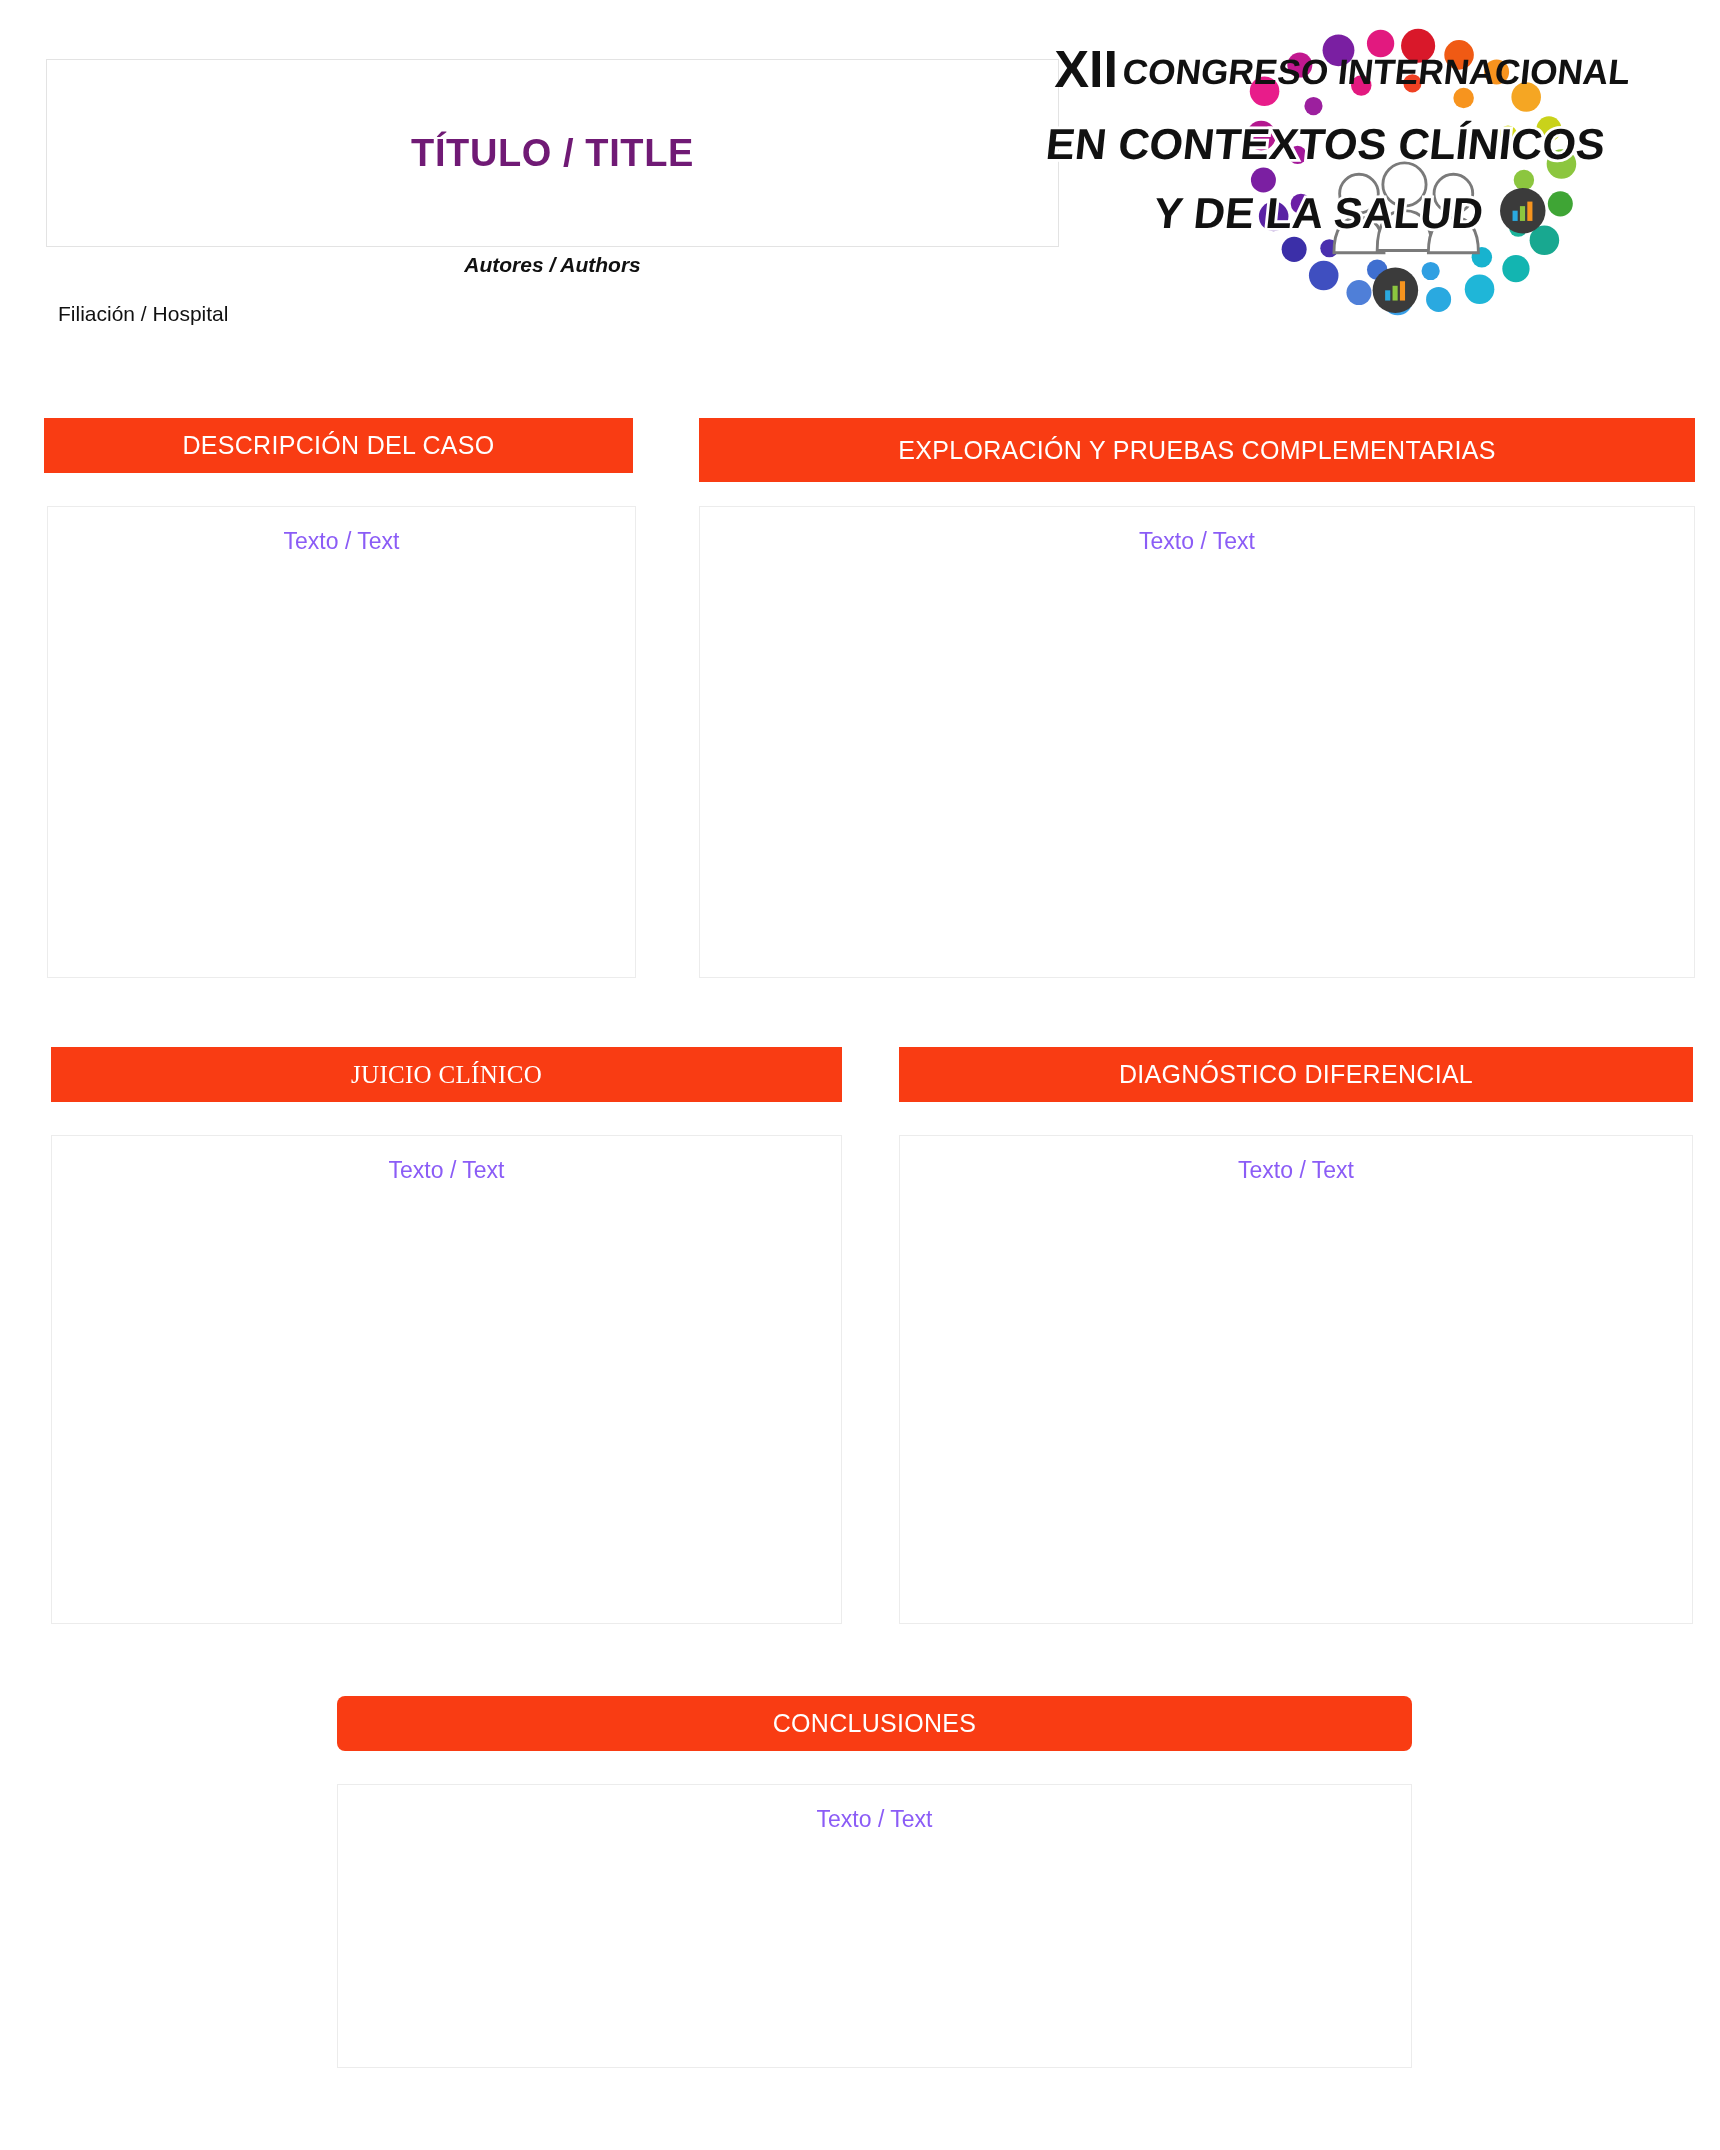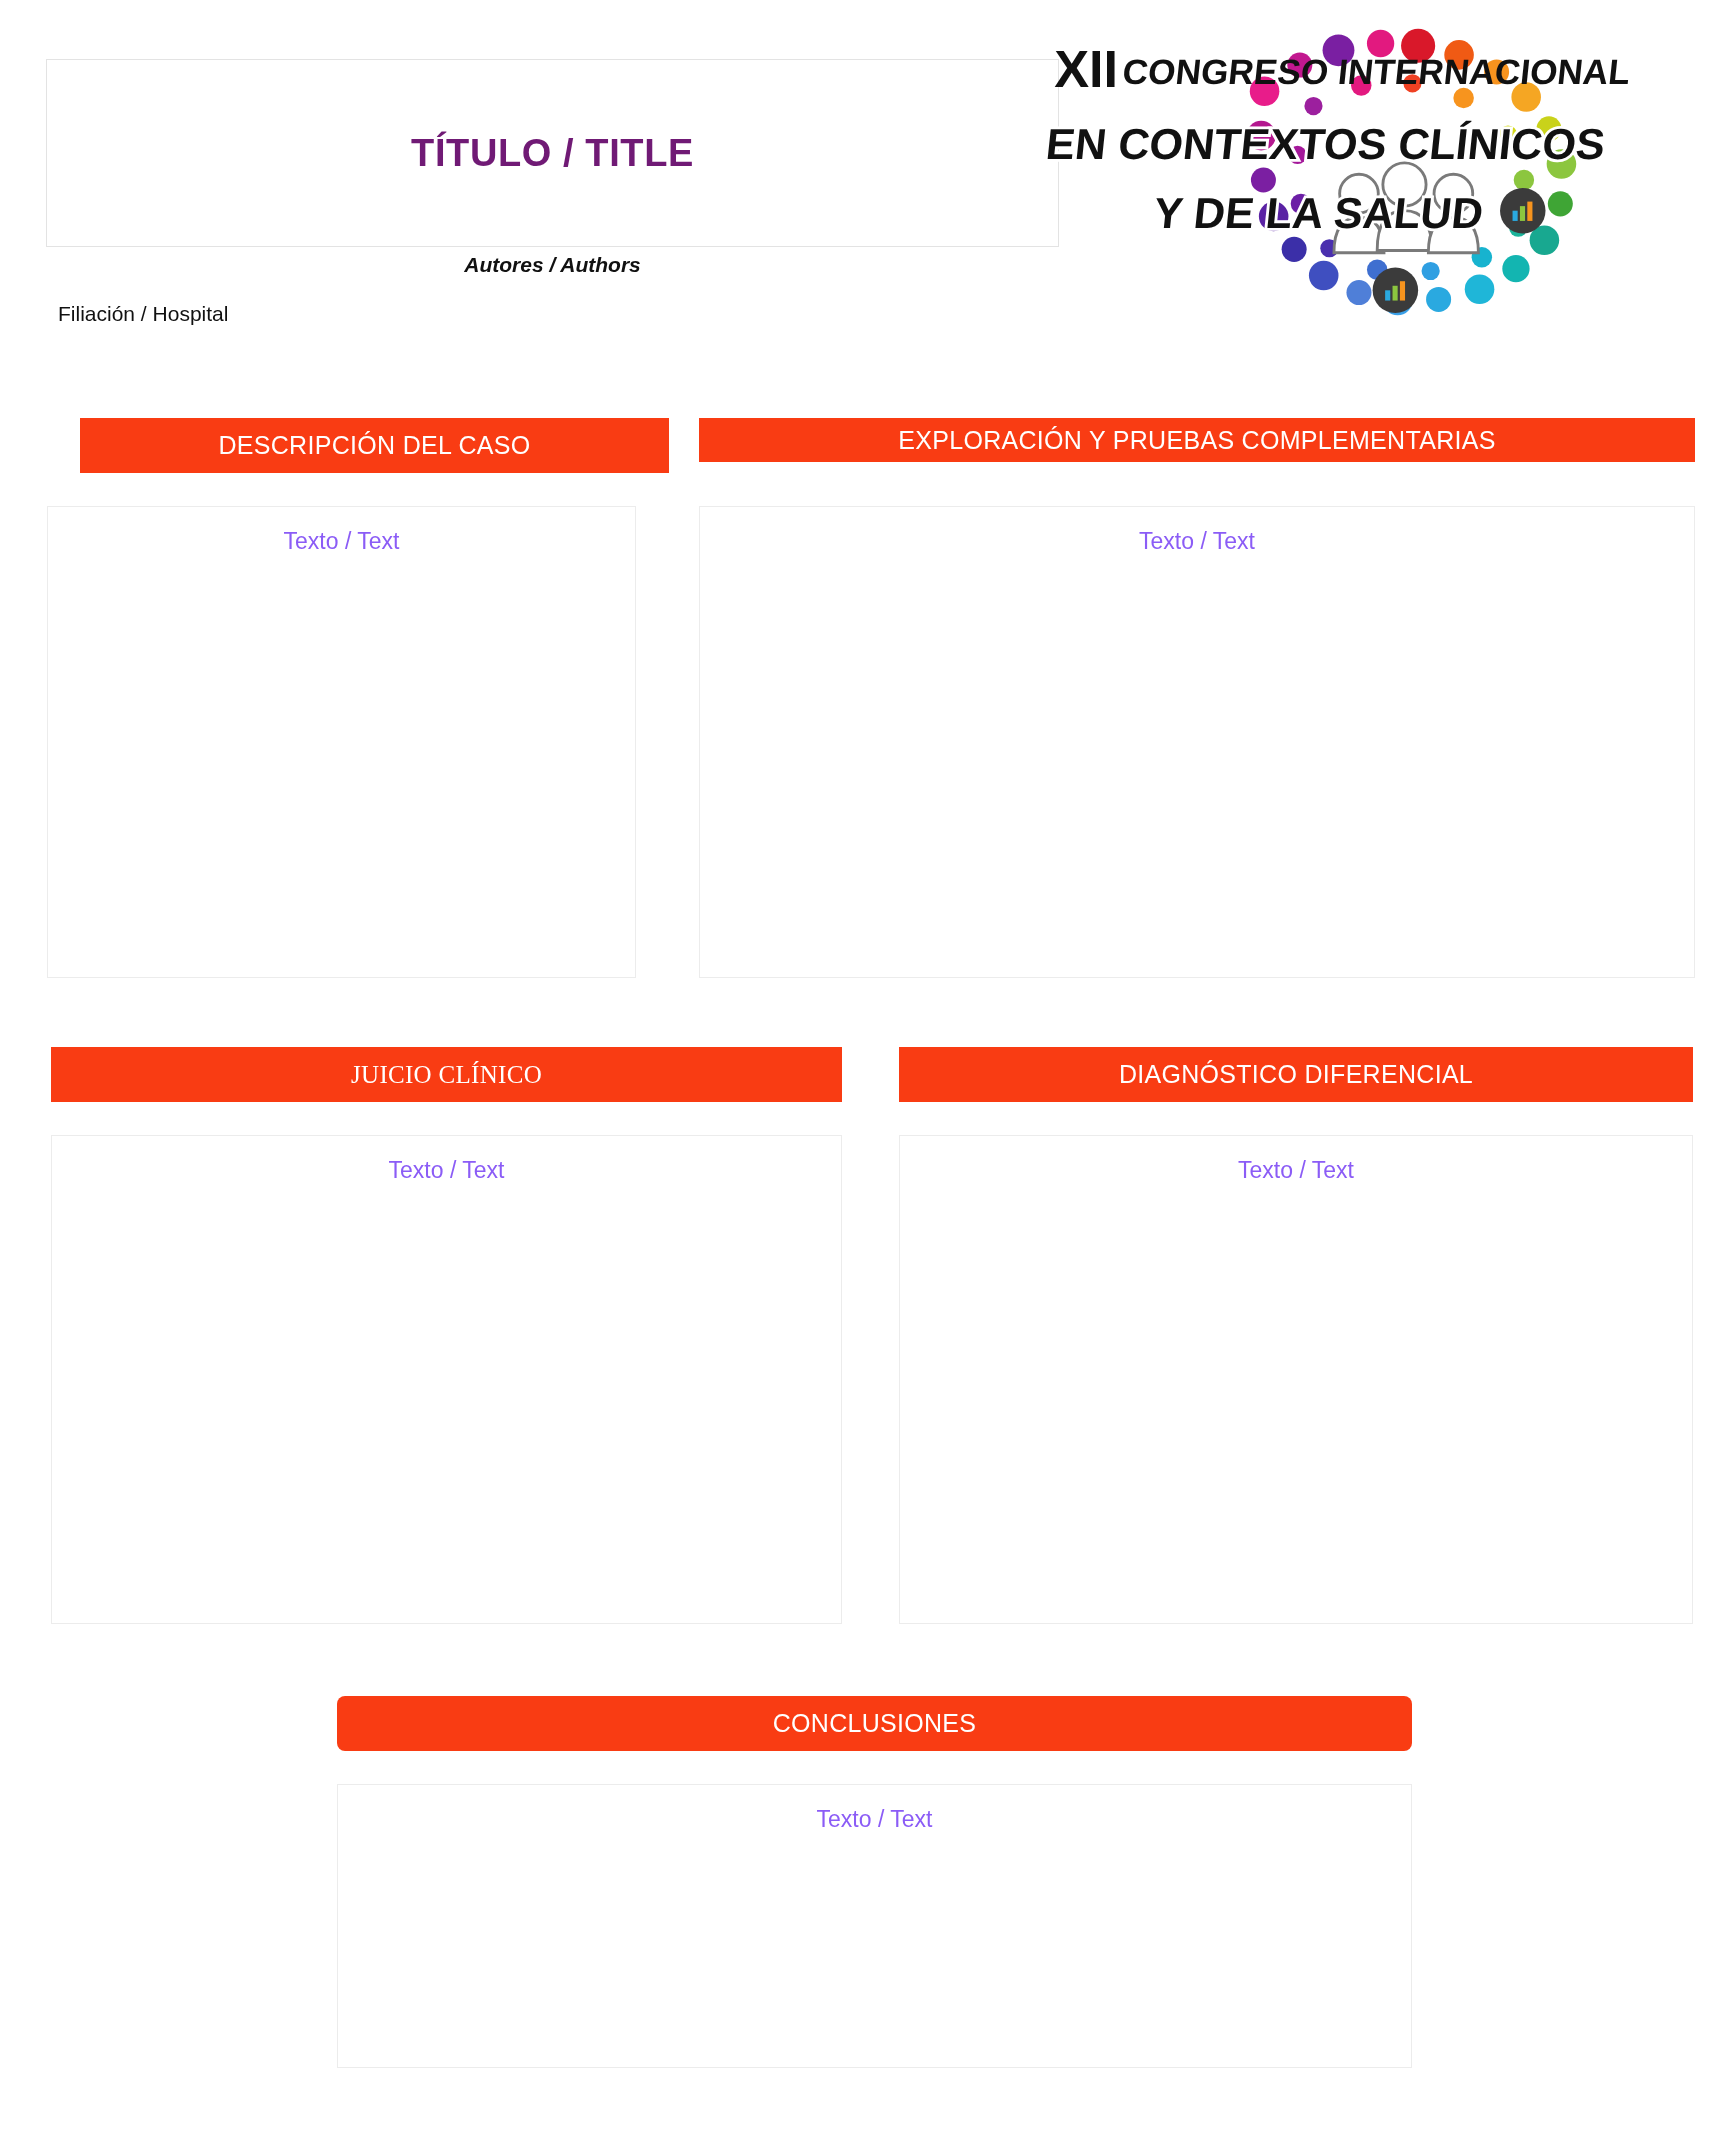--- a/index.html
+++ b/index.html
@@ -94,24 +94,24 @@
     box-sizing: border-box;
     padding-top: 20.5px;
   }
   .sec-body .placeholder {
     text-align: center;
     font-size: 23px;
     color: #8b5cf6;
   }
 
   
-  #bar-descripcion  { left: 44px;   top: 418px;  width: 589px; height: 55px; margin-left: 36px; }
+  #bar-descripcion  { left: 44px;   top: 418px;  width: 589px; height: 55px; }
   #body-descripcion { left: 47px;   top: 506px;  width: 589px; height: 472px; }
 
-  #bar-exploracion  { left: 699px; top: 418px;  width: 996px; height: 44px; }
+  #bar-exploracion  { left: 699px; top: 418px;  width: 996px; height: 64px; }
   #body-exploracion { left: 699px; top: 506px;  width: 996px; height: 472px; }
 
   
   #bar-juicio       { left: 51px;   top: 1047px; width: 791px; height: 55px; font-family: Liberation Serif, serif; }
   #body-juicio      { left: 51px;   top: 1135px; width: 791px; height: 489px; }
 
   #bar-diagnostico  { left: 899px; top: 1047px; width: 794px; height: 55px; }
   #body-diagnostico { left: 899px; top: 1135px; width: 794px; height: 489px; }
 
   

